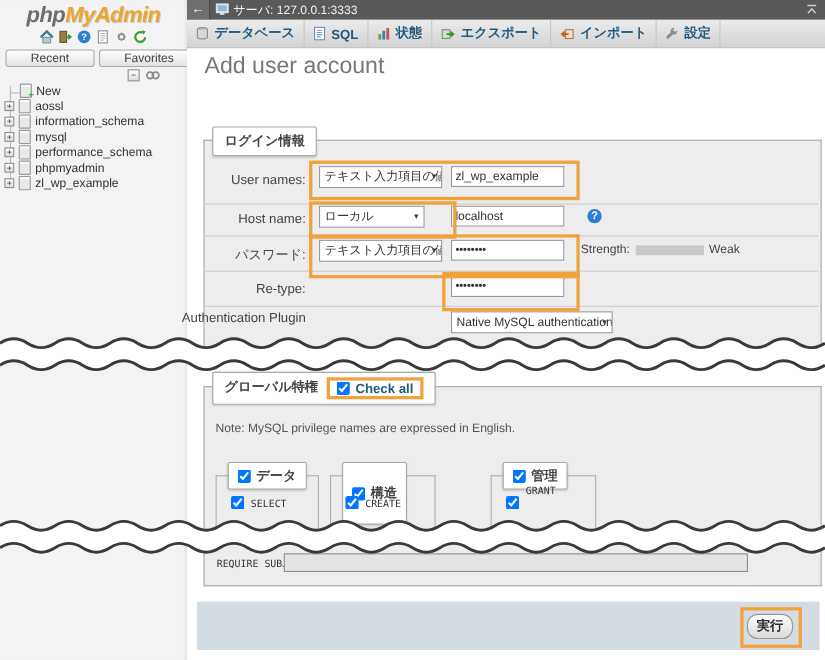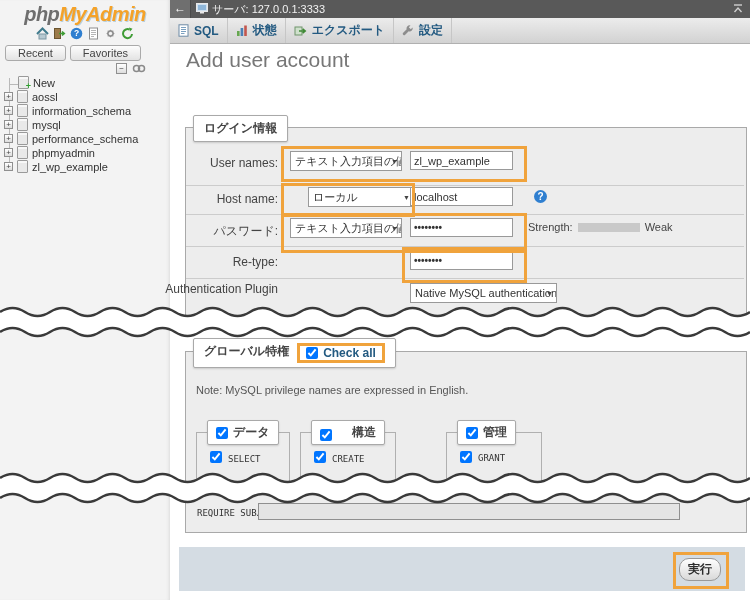--- a/index.html
+++ b/index.html
@@ -9,21 +9,21 @@
   .sidebar{position:absolute;left:0;top:0;width:170px;height:600px;background:#f3f3f3;
            border-right:1px solid #c0c0c0;box-shadow:inset -3px 0 4px -3px rgba(0,0,0,.15)}
   .logo{position:absolute;left:0;top:3px;width:170px;text-align:center;font-style:italic;
         font-weight:bold;font-size:20px;letter-spacing:-.5px}
   .logo .lphp{color:#6e6e6e}
   .logo .lmy{color:#f5a228;text-shadow:1px 1px 0 #b9cfdd}
   .licons{position:absolute;left:0;top:27px;width:170px;display:flex;justify-content:center;gap:4px}
   .licons svg{display:block}
   .quick{position:absolute;left:5px;top:45px;display:flex;gap:4px}
   .sbtn{border:1px solid #aaa;border-radius:3px;background:linear-gradient(#fdfdfd,#e3e3e3);
-        font-size:11px;color:#444;padding:1px 12px;cursor:pointer}
+        font-size:11px;color:#444;padding:1px 22px;cursor:pointer}
   .ttools{position:absolute;right:24px;top:63px;display:flex;gap:5px;align-items:center}
   .tline{position:absolute;left:9px;top:83px;width:1px;height:87px;background:#b9b9b9}
   .titem{position:absolute;display:flex;align-items:center;gap:4px;font-size:11px;color:#333;
          cursor:pointer;white-space:nowrap}
   .expander{width:9px;height:9px;border:1px solid #8f8f8f;background:linear-gradient(#fff,#ddd);
             font-size:8px;line-height:7px;text-align:center;color:#444;box-sizing:border-box;cursor:pointer}
   .dbpage{width:9px;height:11px;border:1px solid #9a9a9a;border-radius:1px;background:#e9e9e9;
           box-shadow:inset 0 2px 0 #f8f8f8}
   .newplus{position:relative}
   .newplus .plus{position:absolute;right:-3px;bottom:-3px;color:#2f9e2f;font-weight:bold;
@@ -168,20 +168,27 @@
     </svg>
   <span class="srvlabel">サーバ: 127.0.0.1:3333</span>
   <svg width="12" height="12" viewBox="0 0 12 12" style="position:absolute;right:6px;top:3px">
       <path d="M2 2 h8" stroke="#cfcfcf" stroke-width="1.4"></path>
       <path d="M2.5 9 L6 5 L9.5 9" fill="none" stroke="#cfcfcf" stroke-width="1.4"></path>
     </svg>
 </div>
 
 <div class="tabbar">
   <div class="tab">
+    <svg width="12" height="13" viewBox="0 0 12 13">
+        <ellipse cx="6" cy="3" rx="4.6" ry="2" fill="#b9b9b9" stroke="#8a8a8a"></ellipse>
+        <path d="M1.4 3 v6.5 c0 1.1 2.1 2 4.6 2 s4.6 -.9 4.6 -2 V3" fill="#d6d6d6" stroke="#8a8a8a"></path>
+      </svg>
+    <span>データベース</span>
+  </div>
+  <div class="tab">
     <svg width="11" height="13" viewBox="0 0 11 13">
         <rect x="1" y="0.8" width="9" height="11.4" fill="#fff" stroke="#6d8aa5"></rect>
         <path d="M3 3.5 h5 M3 5.5 h5 M3 7.5 h5 M3 9.5 h3.5" stroke="#7ba0c0"></path>
       </svg>
     <span>SQL</span>
   </div>
   <div class="tab">
     <svg width="12" height="13" viewBox="0 0 12 13">
         <rect x="1" y="7" width="2.6" height="5" fill="#66a750"></rect>
         <rect x="4.6" y="4" width="2.6" height="8" fill="#4a7fb5"></rect>
@@ -190,41 +197,48 @@
     <span>状態</span>
   </div>
   <div class="tab">
     <svg width="13" height="12" viewBox="0 0 13 12">
         <rect x="1" y="2" width="7" height="8" fill="#cfe0cc" stroke="#6f946b"></rect>
         <path d="M5 6 h6 M8.6 3.8 l2.6 2.2 -2.6 2.2" fill="none" stroke="#3f8a35" stroke-width="1.6"></path>
       </svg>
     <span>エクスポート</span>
   </div>
   <div class="tab">
+    <svg width="13" height="12" viewBox="0 0 13 12">
+        <rect x="5" y="2" width="7" height="8" fill="#f0ddd0" stroke="#a97c52"></rect>
+        <path d="M8 6 h-6 M4.4 3.8 l-2.6 2.2 2.6 2.2" fill="none" stroke="#cf5b1e" stroke-width="1.6"></path>
+      </svg>
+    <span>インポート</span>
+  </div>
+  <div class="tab">
     <svg width="12" height="12" viewBox="0 0 12 12">
         <path d="M10.5 2.5 a3 3 0 0 1 -3.8 3.8 L3.2 9.8 a1.4 1.4 0 0 1 -2 -2 L4.7 4.3 a3 3 0 0 1 3.8 -3.8 L6.8 2.2 l2 2 z" fill="#8d8d8d"></path>
       </svg>
     <span>設定</span>
   </div>
 
 </div>
 
 <div class="main"></div>
 <div class="h1">Add user account</div>
 
 <div class="fset" style="left:185px;top:127px;width:560px;height:193px;border-bottom:none"></div>
 <div class="legend" style="left:193px;top:115px">ログイン情報</div>
 
 <div class="lbl" style="top:156px">User names:</div>
 <div class="sel" style="left:290px;top:151px;width:112px"><span>テキスト入力項目の値を使用する</span><span class="arr">▼</span></div>
 <input class="inp" style="left: 410px; top: 151px; width: 103px;" readonly="" value="zl_wp_example">
 <div class="rowline" style="top:185px"></div>
 
 <div class="lbl" style="top:192px">Host name:</div>
-<div class="sel" style="left:308px;top:187px;width:106px"><span>ローカル</span><span class="arr">▼</span></div>
+<div class="sel" style="left:290px;top:187px;width:96px"><span>ローカル</span><span class="arr">▼</span></div>
 <input class="inp" style="left: 410px; top: 187px; width: 103px;" readonly="" value="localhost">
 <div class="helpicon" style="left:534px;top:190px">?</div>
 <div class="rowline" style="top:214px"></div>
 
 <div class="lbl" style="top:223px">パスワード:</div>
 <div class="sel" style="left:290px;top:218px;width:112px"><span>テキスト入力項目の値を使用する</span><span class="arr">▼</span></div>
 <input class="inp" style="left: 410px; top: 218px; width: 103px; font-size: 10px; font-weight: bold;" readonly="" value="••••••••">
 <div class="meterwrap" style="left:528px;top:221px">
   <span>Strength:</span>
   <span class="meter"><span class="fill"></span></span>
@@ -256,34 +270,34 @@
 
 <div class="fset" style="left:196px;top:432px;width:92px;height:50px;background:transparent;border-color:#b0b0b0;border-bottom:none"></div>
 <div class="legend" style="left:207px;top:420px;display:flex;align-items:center;gap:5px;padding:3px 8px">
   <input type="checkbox" style="width: 12px; height: 12px; margin: 0px;" checked="">
   <span>データ</span>
 </div>
 <input type="checkbox" class="cb" style="left: 210px; top: 451px;" checked="">
 <span class="mono" style="position:absolute;left:228px;top:454px;z-index:4">SELECT</span>
 
 <div class="fset" style="left:300px;top:432px;width:94px;height:50px;background:transparent;border-color:#b0b0b0;border-bottom:none"></div>
-<div class="legend" style="left:311px;top:420px;display:flex;align-items:flex-end;gap:20px;padding:3px 8px">
+<div class="legend" style="left:311px;top:420px;display:flex;align-items:center;gap:5px;padding:19px 8px">
   <input type="checkbox" style="width: 12px; height: 12px; margin: 0px;" checked="">
   <span>構造</span>
 </div>
 <input type="checkbox" class="cb" style="left: 314px; top: 451px;" checked="">
 <span class="mono" style="position:absolute;left:332px;top:454px;z-index:4">CREATE</span>
 
 <div class="fset" style="left:446px;top:432px;width:94px;height:50px;background:transparent;border-color:#b0b0b0;border-bottom:none"></div>
 <div class="legend" style="left:457px;top:420px;display:flex;align-items:center;gap:5px;padding:3px 8px">
   <input type="checkbox" style="width: 12px; height: 12px; margin: 0px;" checked="">
   <span>管理</span>
 </div>
 <input type="checkbox" class="cb" style="left: 460px; top: 451px;" checked="">
-<span class="mono" style="position:absolute;left:478px;top:453px;z-index:4">GRANT</span>
+<span class="mono" style="position:absolute;left:478px;top:442px;z-index:4">GRANT</span>
 
 <div class="fset" style="left:185px;top:486px;width:560px;height:46px;border-top:none"></div>
 <span class="mono" style="position:absolute;left:197px;top:508px;z-index:4">REQUIRE SUBJECT</span>
 <input class="inp reqinput" style="left: 258px; top: 503px; width: 422px; height: 17px;" readonly="" value="">
 
 <div class="footerbar"></div>
 <div class="gobtn">実行</div>
 <div class="hl" style="left:673px;top:552px;width:50px;height:31px"></div>
 
 <svg class="wave" style="top:302px" width="750" height="40" viewBox="0 0 750 40">

